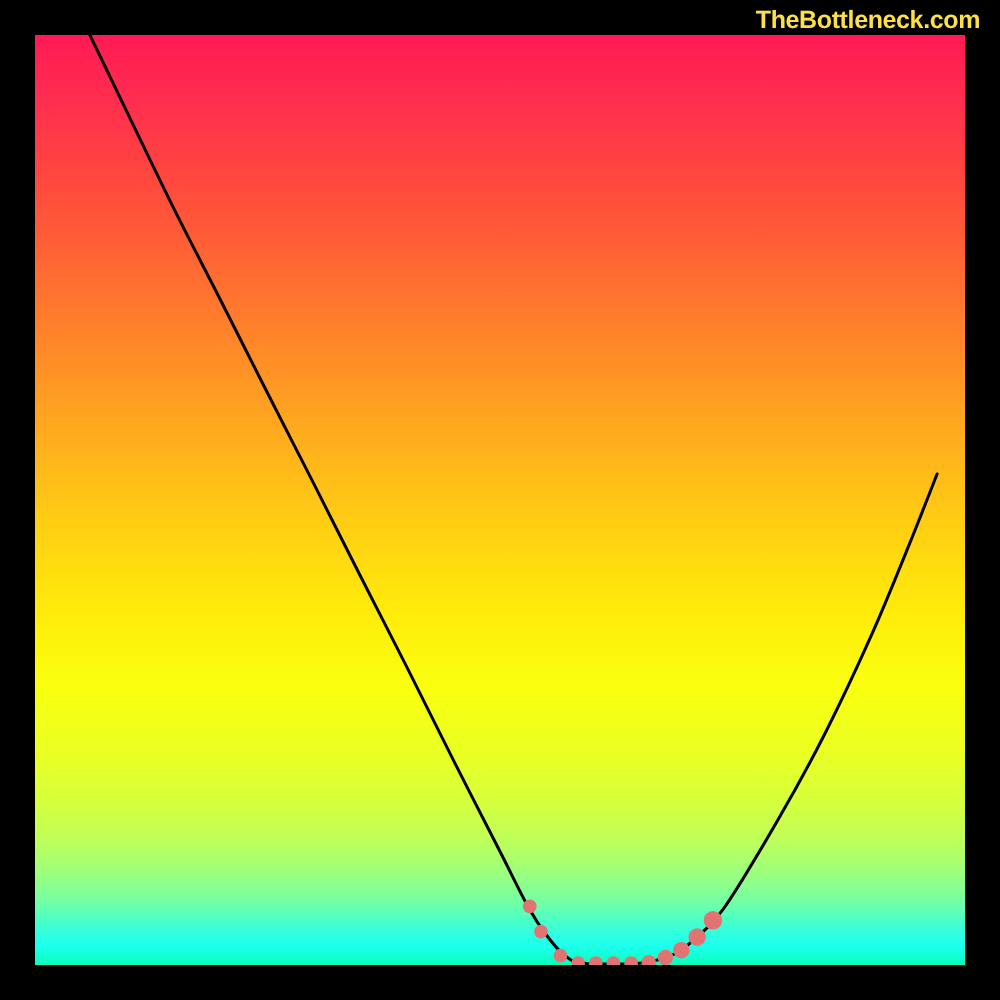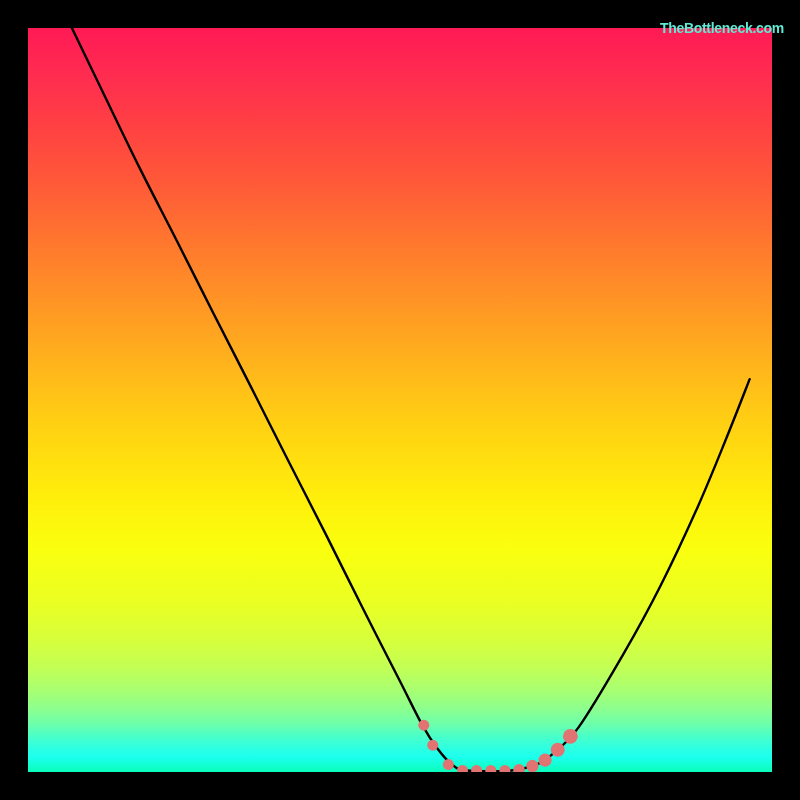--- a/index.html
+++ b/index.html
@@ -45,26 +45,26 @@
       #1cffee 98%,
       #0affba 100%
     );
   }
   .curve, .dots {
     position: absolute;
     inset: 0;
   }
   .watermark {
     position: absolute;
-    top: 20px;
+    top: 5px;
     right: 16px;
     font-family: Arial, Helvetica, sans-serif;
-    font-size: 14px;
+    font-size: 20px;
     font-weight: 600;
-    color: #5eead4;
+    color: #fde047;
     letter-spacing: -0.3px;
   }
 </style>
 </head>
 <body>
 
 <div class="frame">
   <div class="plot-area">
     <div class="gradient"></div>
     <svg class="curve" width="744" height="744" viewBox="0 0 744 744" preserveAspectRatio="none">

